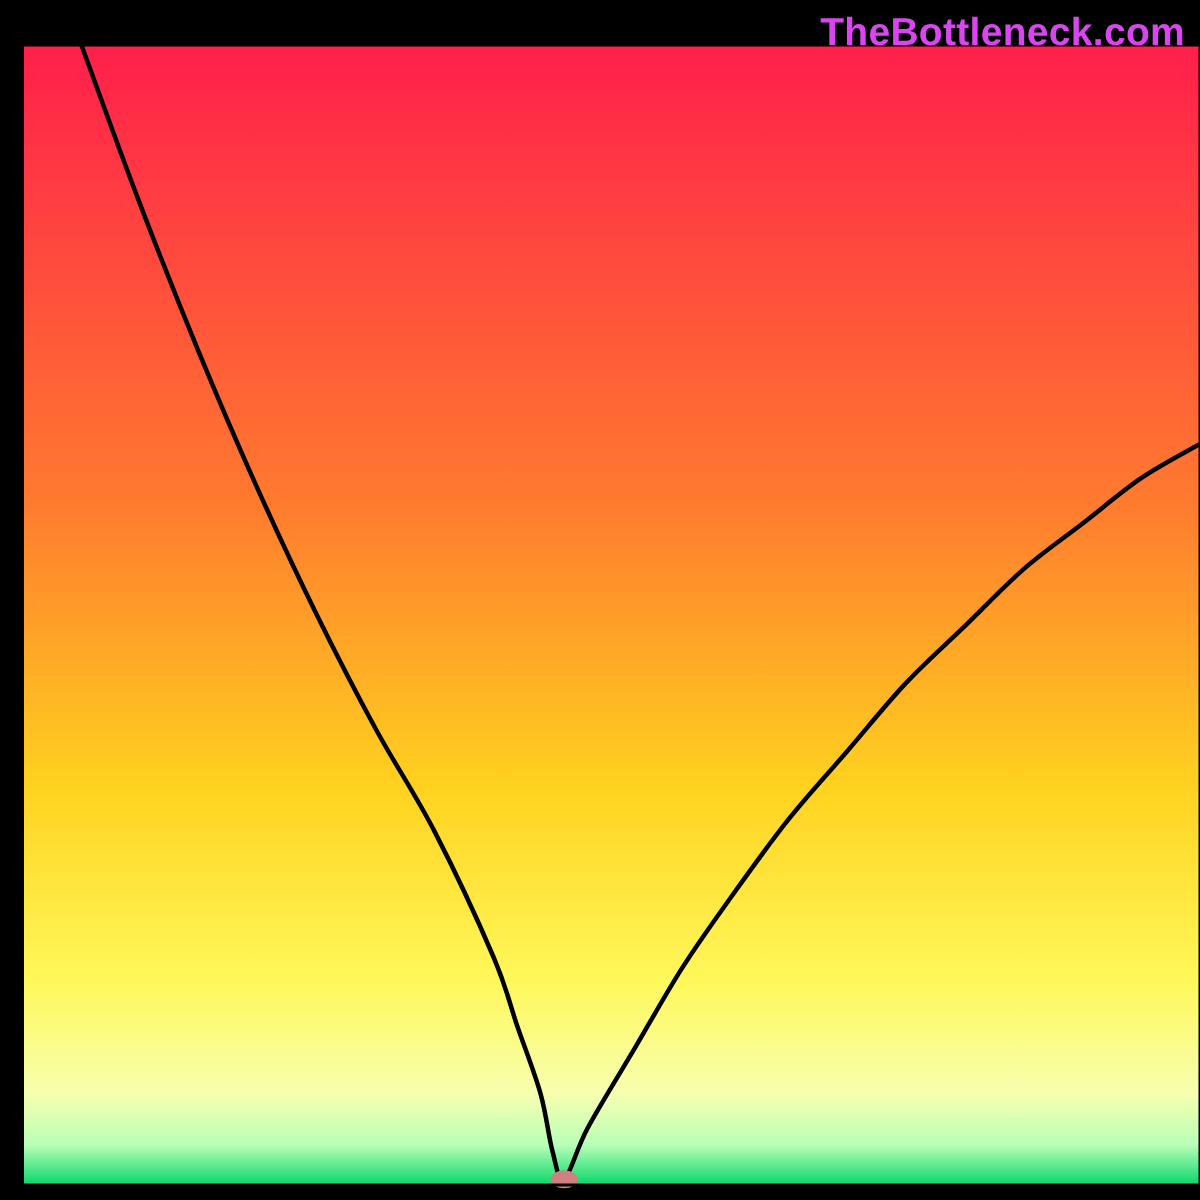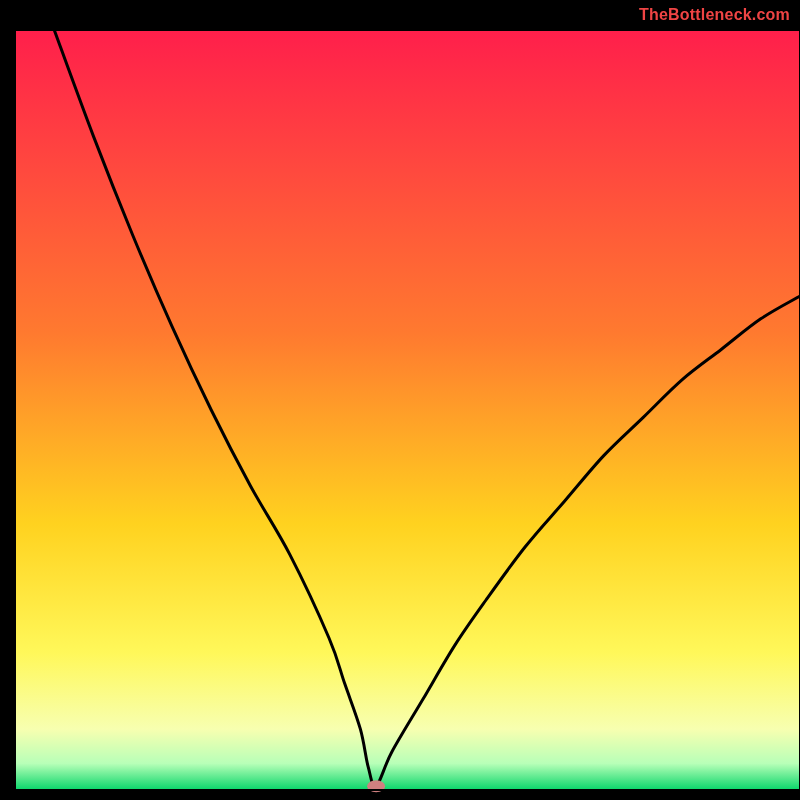--- a/index.html
+++ b/index.html
@@ -13,23 +13,23 @@
   }
   .chart-container {
     position: relative;
     width: 800px;
     height: 800px;
   }
   .watermark {
     position: absolute;
     top: 6px;
     right: 10px;
-    font-size: 16px;
+    font-size: 26px;
     font-weight: 600;
-    color: #ef4444;
+    color: #d946ef;
     letter-spacing: 0.2px;
     z-index: 5;
   }
   svg.plot {
     position: absolute;
     left: 0;
     top: 0;
   }
 </style>
 </head>

